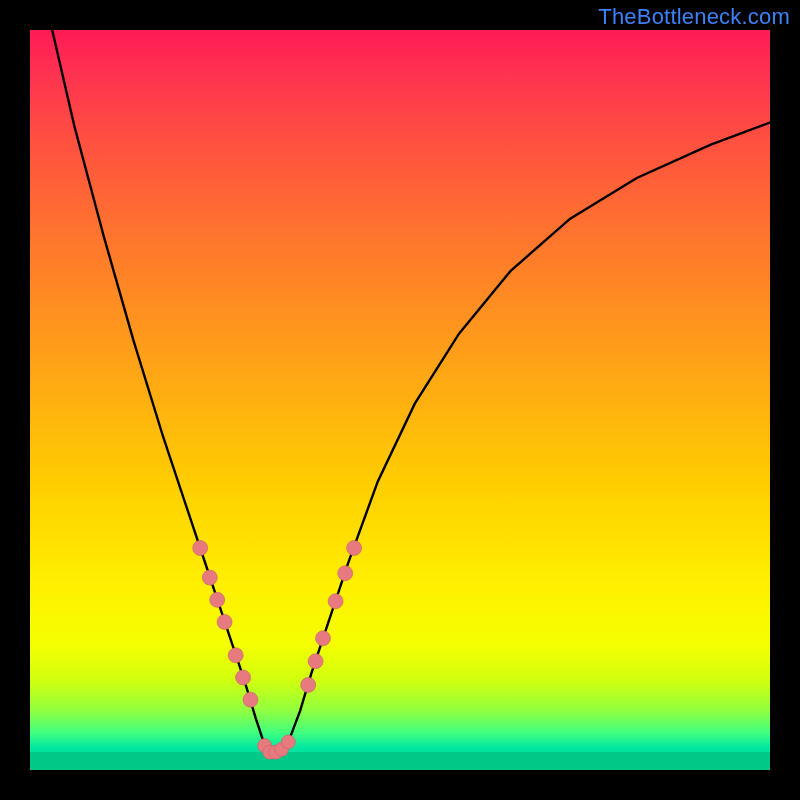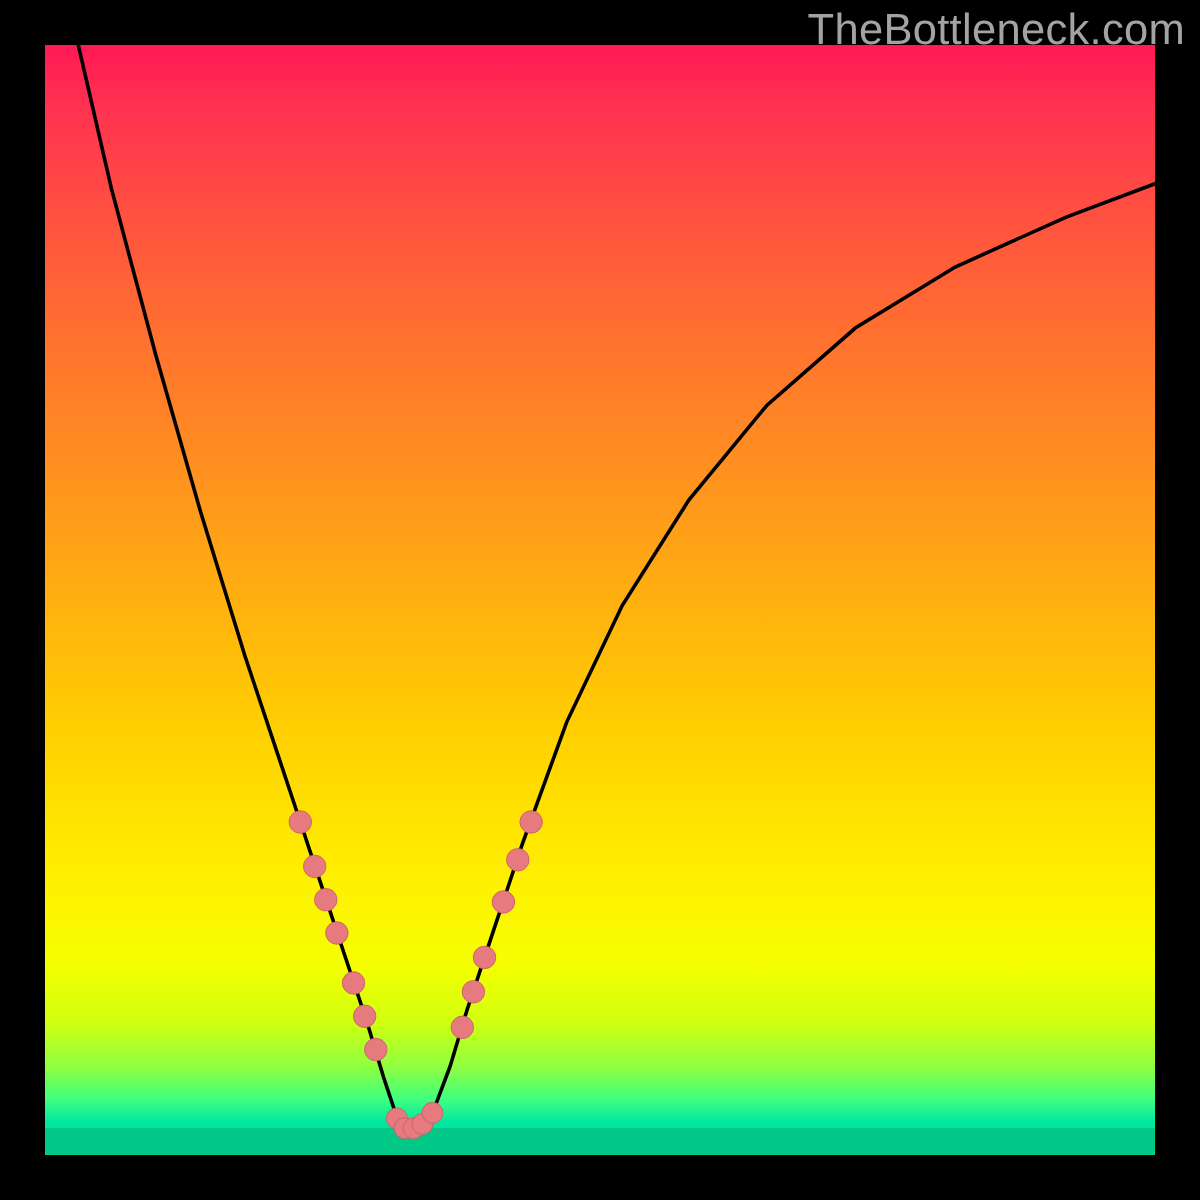--- a/index.html
+++ b/index.html
@@ -41,22 +41,22 @@
     position: absolute;
     left: 0; right: 0;
     bottom: 0;
     height: 18px;
     background: #00c887;
   }
   .watermark {
     position: absolute;
     top: 4px;
     right: 10px;
-    color: #a3a3a3;
-    font-size: 29px;
+    color: #3b82f6;
+    font-size: 22px;
     font-weight: 500;
     letter-spacing: 0.2px;
     user-select: none;
   }
   svg.curve {
     position: absolute;
     left: 0; top: 0;
     width: 740px; height: 740px;
   }
 </style>

